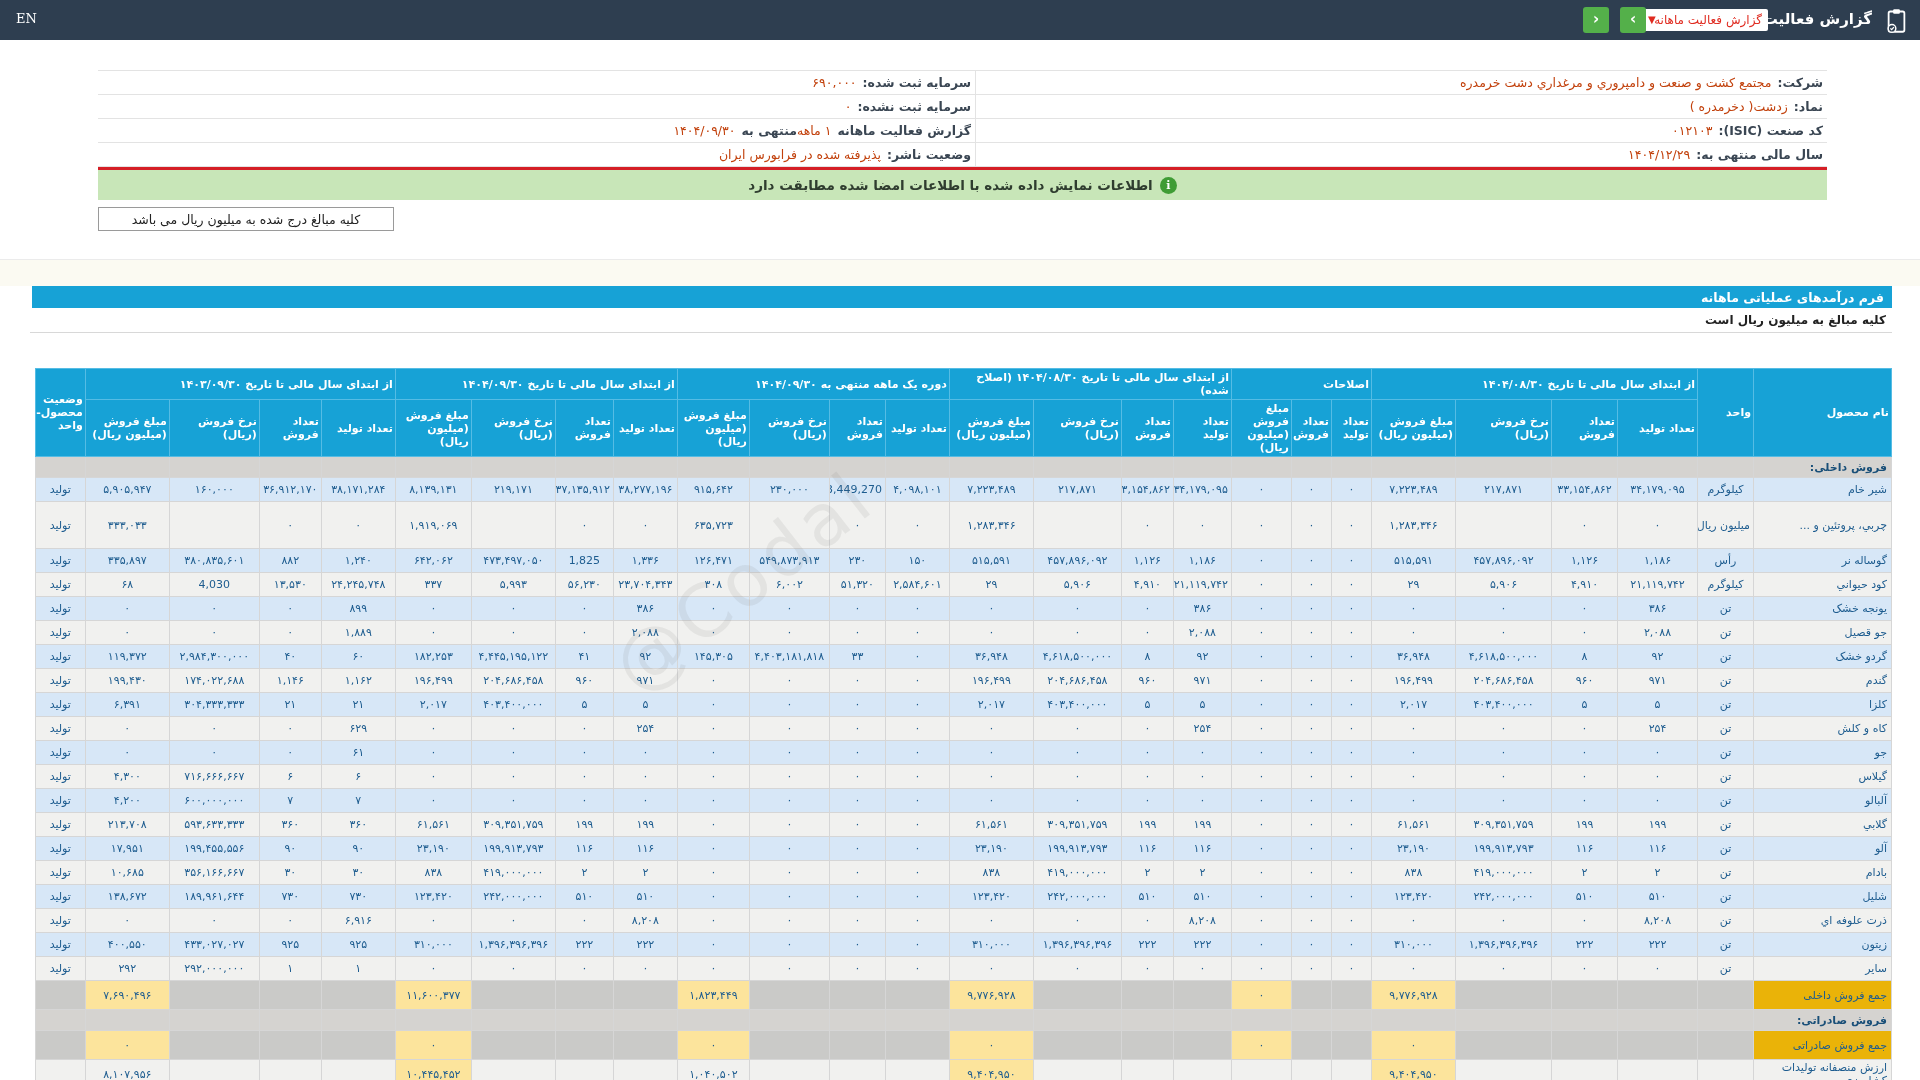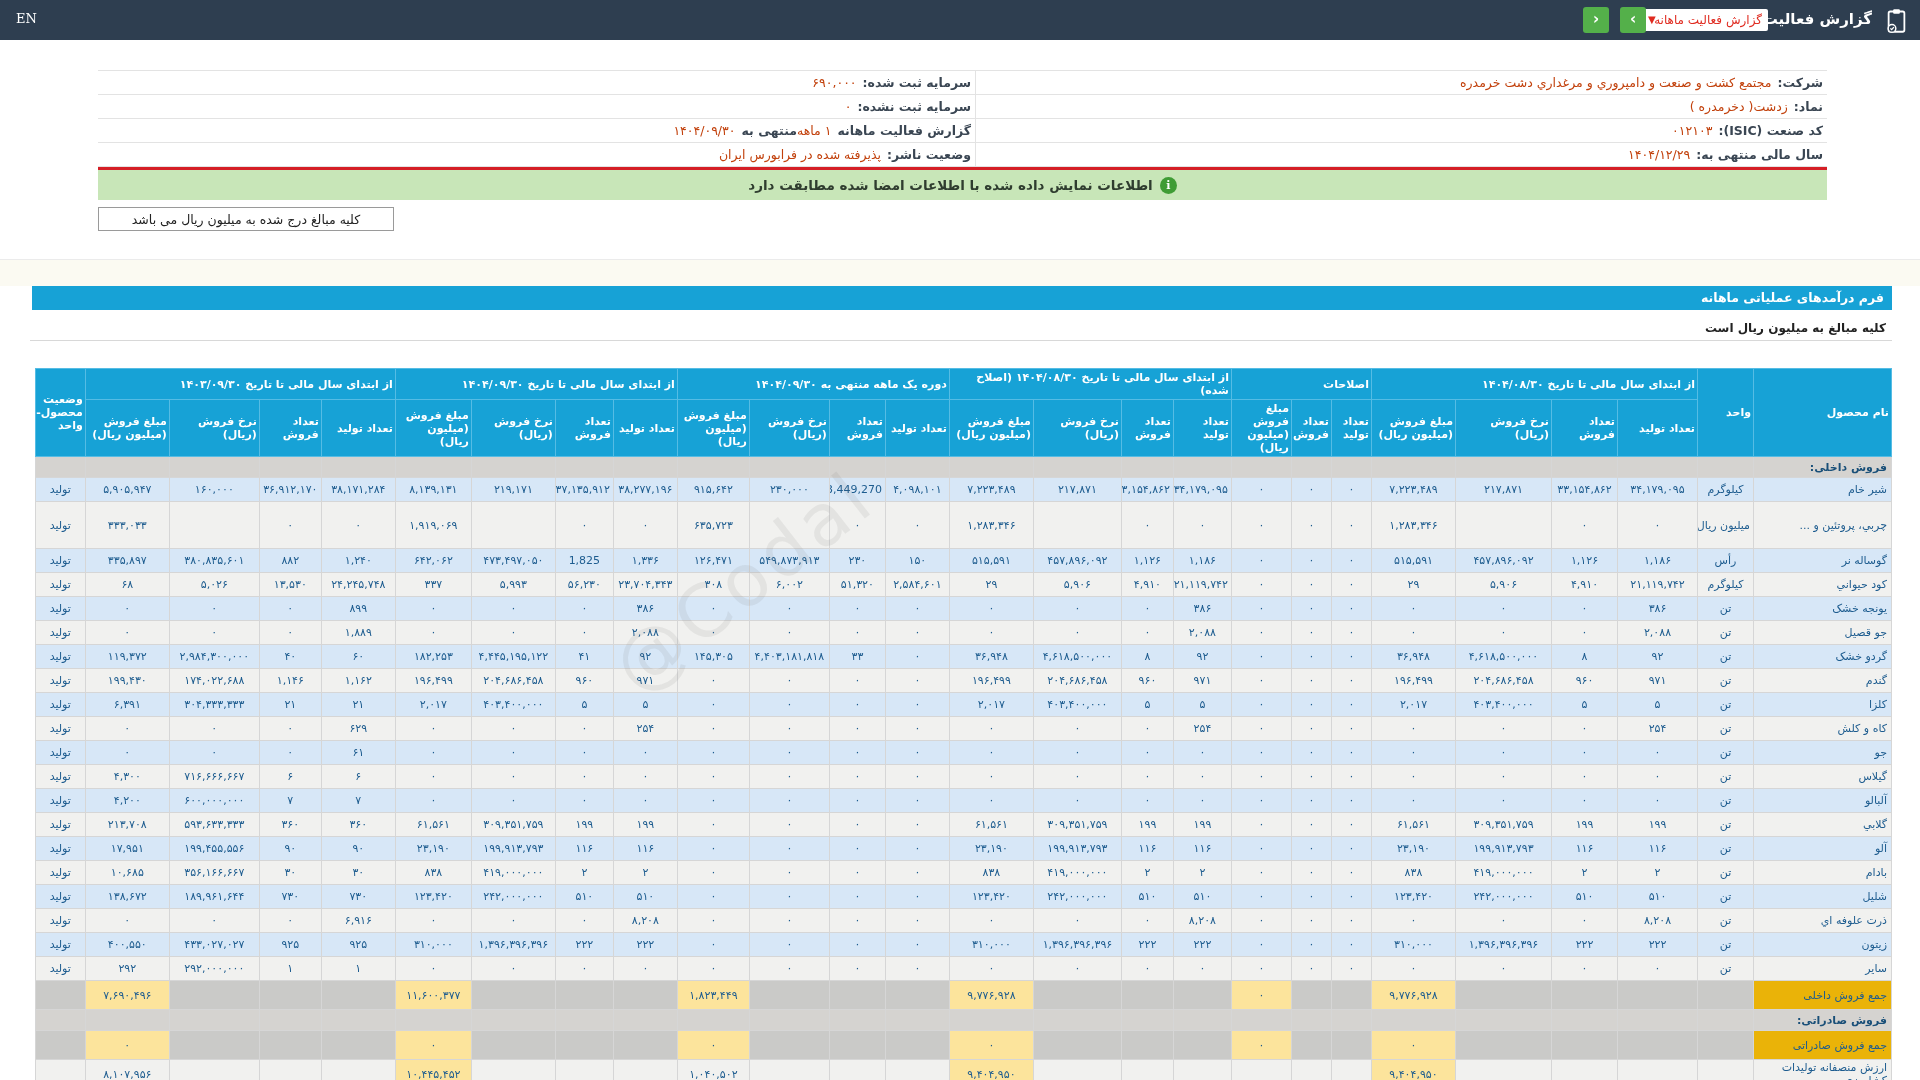--- a/index.html
+++ b/index.html
@@ -30,21 +30,21 @@
       gap:7px;color:#2f3d2f;font-size:13.5px;font-weight:600}
   .info-ico{width:17px;height:17px;border-radius:50%;background:#3f9c35;color:#fff;font-size:11px;
       font-weight:bold;text-align:center;line-height:17px;font-family:"DejaVu Serif",serif}
   .note-box{position:absolute;top:207px;left:98px;width:294px;height:22px;border:1px solid #9a9a9a;
       display:flex;align-items:center;justify-content:center;font-size:12.5px;color:#222;background:#fff}
   .sep-line{position:absolute;top:259px;left:0;right:0;height:1px;background:#ebebeb}
   .cream{position:absolute;top:260px;left:0;right:0;height:26px;background:#fbfaf2}
   
   .section-bar{position:absolute;top:286px;right:28px;width:1852px;height:24px;background:#17a2d6;
       color:#fff;font-weight:bold;font-size:12.5px;line-height:24px;padding-right:8px}
-  .subtitle{position:absolute;top:316px;right:28px;width:1856px;height:24px;background:#fff;
+  .subtitle{position:absolute;top:308px;right:28px;width:1856px;height:24px;background:#fff;
       border-bottom:1px solid #d8d8d8;font-weight:bold;font-size:12px;line-height:24px;color:#222;padding-right:6px}
   
   .table-wrap{position:absolute;top:368px;right:28px}
   table{border-collapse:collapse;table-layout:fixed;width:1856px}
   th{background:#17a2d6;color:#fff;border:1px solid #55bce4;font-size:11px;font-weight:bold;
      padding:2px 2px;text-align:right;vertical-align:middle}
   tr.gh th{height:24px}
   tr.sh th{height:48px}
   td{border:1px solid #d6d6d6;font-size:11px;padding:1px 3px;text-align:center;color:#1d5c8f;
      height:21px;overflow:hidden;white-space:nowrap}
@@ -338,21 +338,21 @@
           <td>۲,۵۸۴,۶۰۱</td>
           <td>۵۱,۳۲۰</td>
           <td>۶,۰۰۲</td>
           <td>۳۰۸</td>
           <td>۲۳,۷۰۴,۳۴۳</td>
           <td>۵۶,۲۳۰</td>
           <td>۵,۹۹۳</td>
           <td>۳۳۷</td>
           <td>۲۴,۲۴۵,۷۴۸</td>
           <td>۱۳,۵۳۰</td>
-          <td>۵,۰۲۶</td>
+          <td>4,030</td>
           <td>۶۸</td>
           <td>تولید</td>
         </tr>
         <tr class="rblue">
           <td class="name">یونجه خشک</td>
           <td>تن</td>
           <td>۳۸۶</td>
           <td>۰</td>
           <td>۰</td>
           <td>۰</td>

